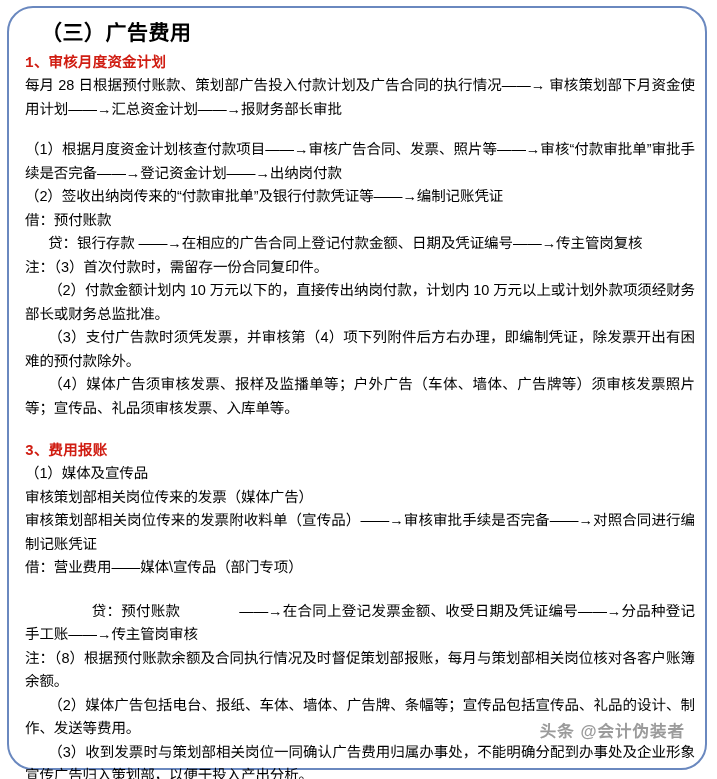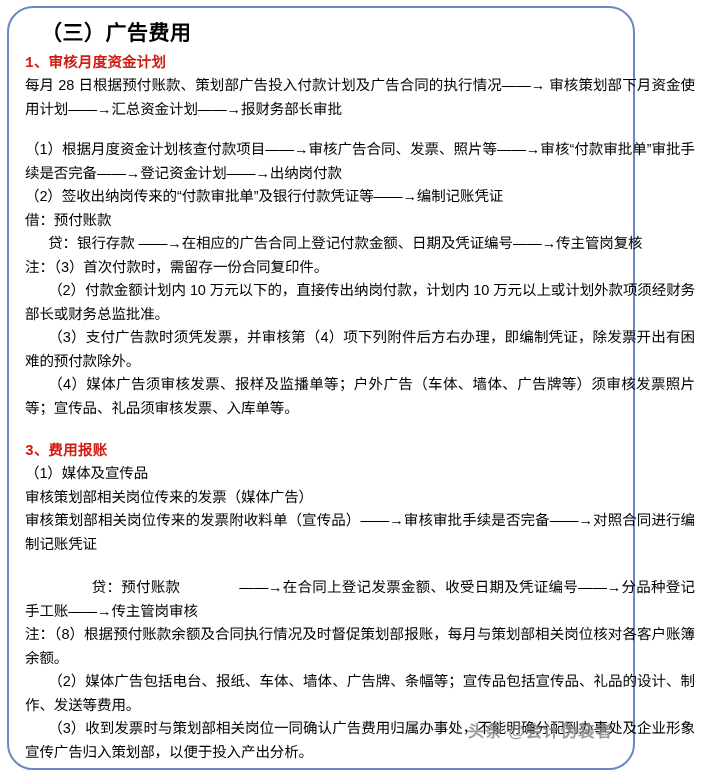--- a/index.html
+++ b/index.html
@@ -12,21 +12,21 @@
     height: 779px;
     font-family: "Liberation Sans", "DejaVu Sans", sans-serif;
     color: #000000;
     overflow: hidden;
   }
 
   #doc-frame {
     position: absolute;
     left: 7px;
     top: 6px;
-    width: 628px;
+    width: 700px;
     height: 764px;
     box-sizing: border-box;
     border: 2px solid #6a88bf;
     border-radius: 26px;
     background: #ffffff;
     padding-left: 42px;
   }
 
   #doc-body {
     position: absolute;
@@ -104,20 +104,21 @@
     <p class="para indent-2">（2）付款金额计划内 10 万元以下的，直接传出纳岗付款，计划内 10 万元以上或计划外款项须经财务部长或财务总监批准。</p>
     <p class="para indent-2">（3）支付广告款时须凭发票，并审核第（4）项下列附件后方右办理，即编制凭证，除发票开出有困难的预付款除外。</p>
     <p class="para indent-2">（4）媒体广告须审核发票、报样及监播单等；户外广告（车体、墙体、广告牌等）须审核发票照片等；宣传品、礼品须审核发票、入库单等。</p>
 
     <div class="spacer-md"></div>
 
     <div class="heading-red">3、费用报账</div>
     <p class="para indent-1">（1）媒体及宣传品</p>
     <p class="para indent-1">审核策划部相关岗位传来的发票（媒体广告）</p>
     <p class="para indent-1">审核策划部相关岗位传来的发票附收料单（宣传品）——→审核审批手续是否完备——→对照合同进行编制记账凭证</p>
+    <p class="para indent-1">借：营业费用——媒体\宣传品（部门专项）</p>
     <p class="para indent-ded">贷：预付账款　　　　——→在合同上登记发票金额、收受日期及凭证编号——→分品种登记手工账——→传主管岗审核</p>
     <p class="para indent-1">注：（8）根据预付账款余额及合同执行情况及时督促策划部报账，每月与策划部相关岗位核对各客户账簿余额。</p>
     <p class="para indent-2">（2）媒体广告包括电台、报纸、车体、墙体、广告牌、条幅等；宣传品包括宣传品、礼品的设计、制作、发送等费用。</p>
     <p class="para indent-2">（3）收到发票时与策划部相关岗位一同确认广告费用归属办事处，不能明确分配到办事处及企业形象宣传广告归入策划部，以便于投入产出分析。</p>
 
   </div>
 
   <div id="watermark">头条 @会计伪装者</div>
 </div>
 

